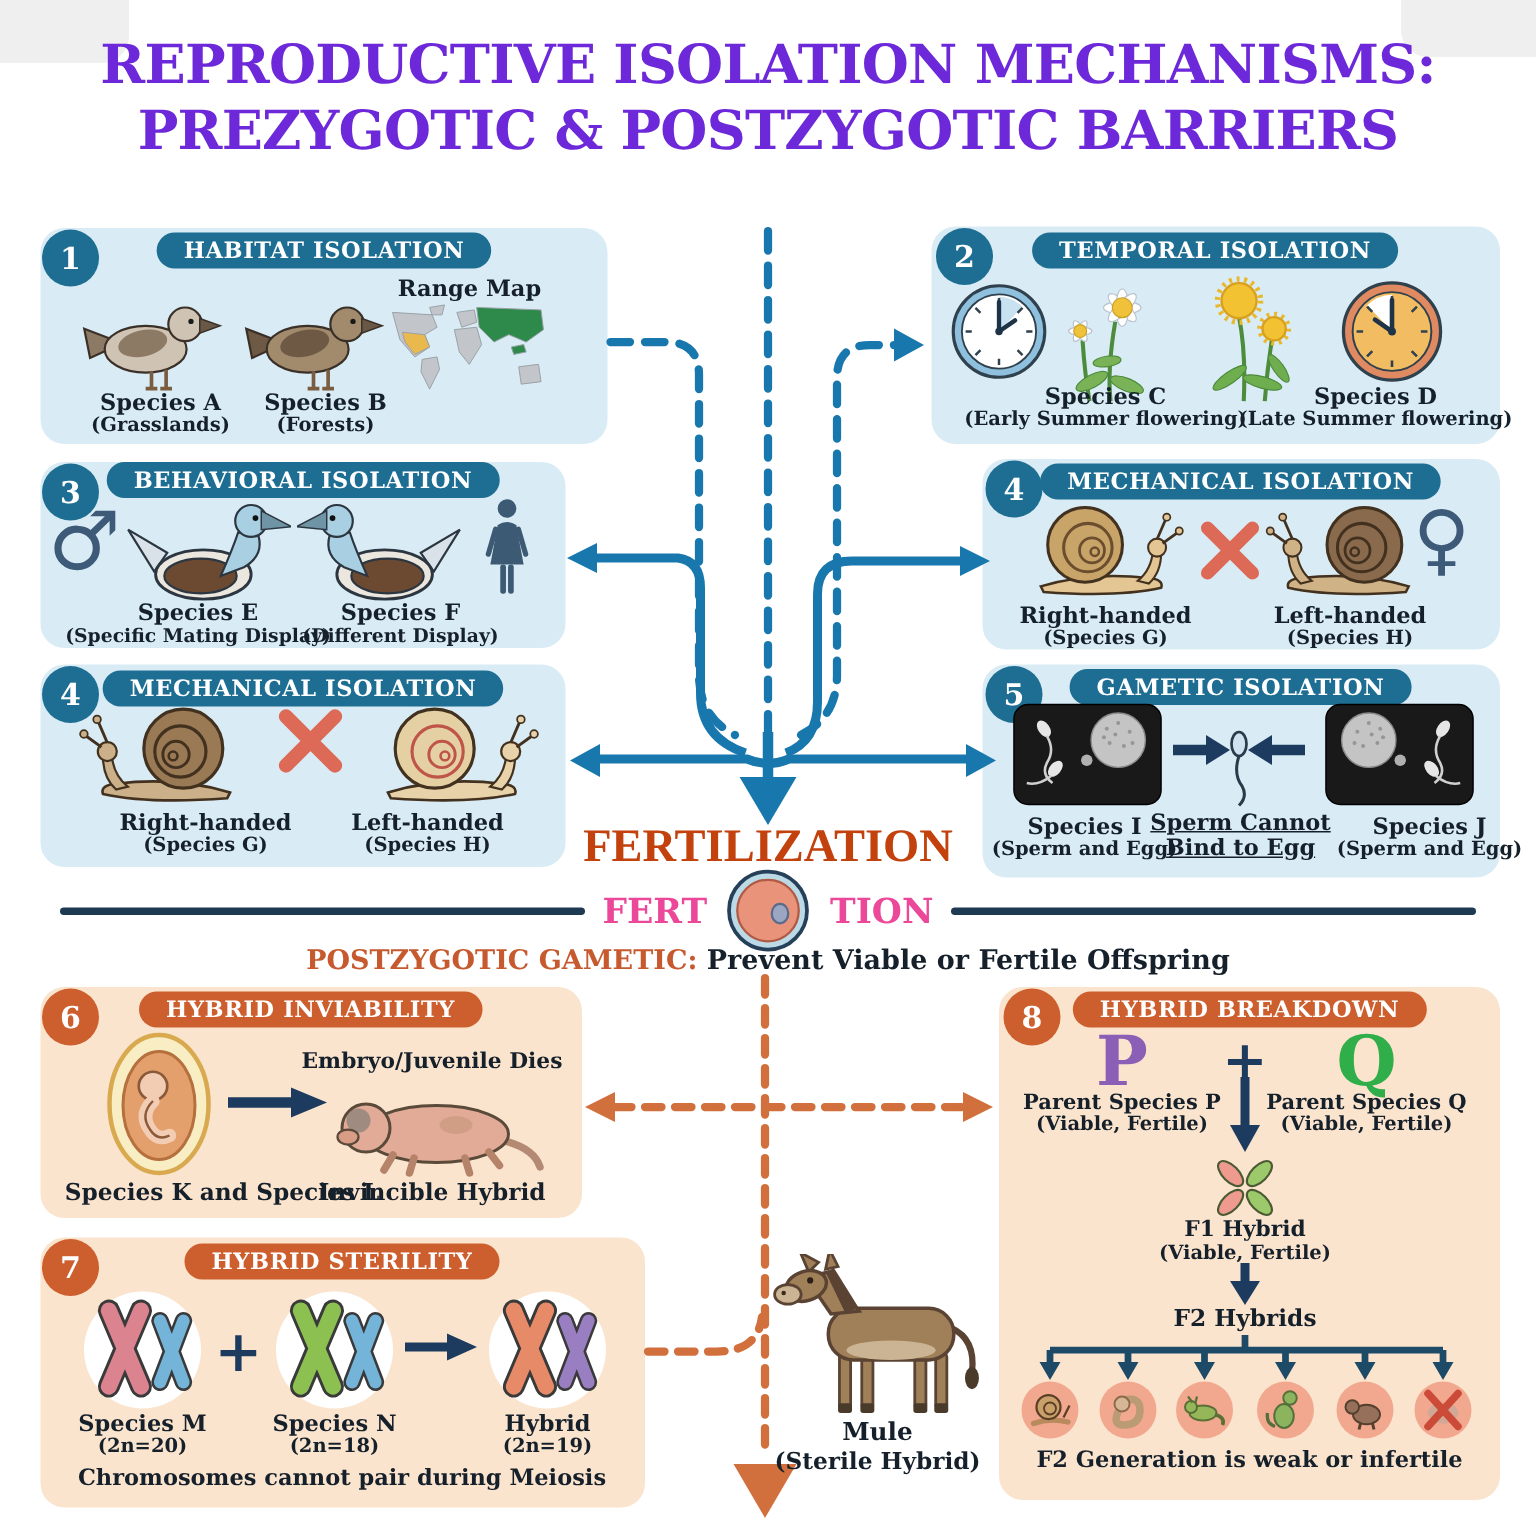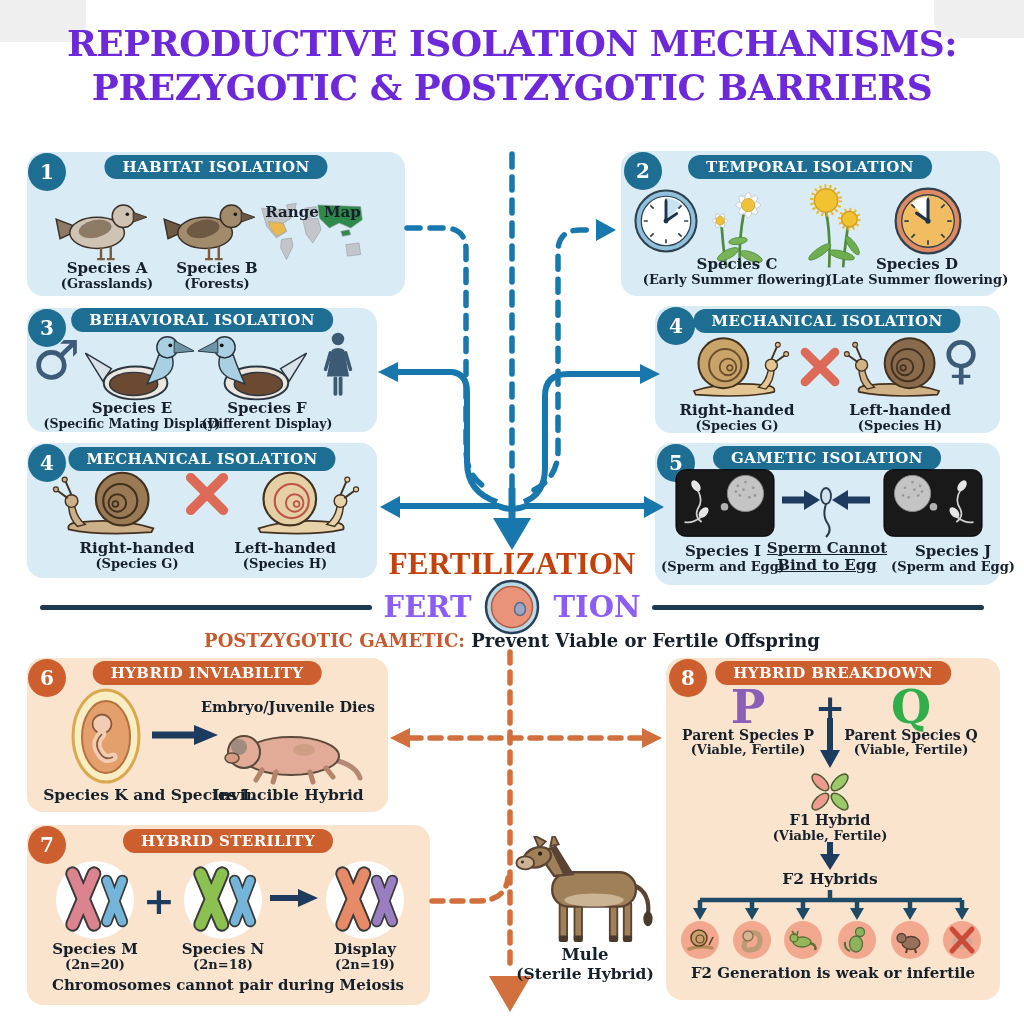--- a/index.html
+++ b/index.html
@@ -30,21 +30,21 @@
   .orange-txt{color:#c65a2e;}
   .gender{font-family:"DejaVu Sans",sans-serif;font-weight:bold;color:#3d5a78;z-index:6;}
   .plus{font-weight:bold;color:#1d3a5f;z-index:6;}
   .bigletter{font-weight:bold;font-size:46px;z-index:6;}
   .whitecircle{position:absolute;background:#ffffff;border-radius:50%;z-index:5;}
   .f2circle{position:absolute;width:38px;height:38px;background:#f2a88f;border-radius:50%;z-index:5;
             display:flex;align-items:center;justify-content:center;}
   .divider-row{position:absolute;left:0;right:0;top:578px;height:58px;display:flex;
                align-items:center;z-index:6;}
   .divider-line{flex:1;height:5px;background:#1d3a52;border-radius:3px;}
-  .divider-word{font-weight:bold;font-size:29px;color:#8b5cf6;margin:17px 12px;}
+  .divider-word{font-weight:bold;font-size:23px;color:#ec4899;margin:17px 12px;}
   .corner{position:absolute;background:#efefef;z-index:0;}
   svg{display:block;}
   .icon{position:absolute;z-index:5;}
   .flip{transform:scaleX(-1);}
 </style>
 </head>
 <body>
 
 <div class="page">
 
@@ -277,21 +277,21 @@
   <div class="pill" style="left:827px;top:446px;">GAMETIC ISOLATION</div>
   <div class="pill pill-orange" style="left:228px;top:829px;">HYBRID STERILITY</div>
   <div class="pill pill-orange" style="left:833px;top:661px;">HYBRID BREAKDOWN</div>
 
   <svg class="icon" style="left:52px;top:186px;--body:#cfc3b4;--wing:#8d7a64;" width="98" height="78">
       <use href="#sym-bird"></use>
     </svg>
   <svg class="icon" style="left:160px;top:186px;--body:#a28a6d;--wing:#6e5944;" width="98" height="78">
       <use href="#sym-bird"></use>
     </svg>
-  <div class="lbl" style="left:313px;top:183px;margin-top:20px;"><span class="n">Range Map</span></div>
+  <div class="lbl" style="left:313px;top:183px;"><span class="n">Range Map</span></div>
   <svg class="icon" style="left:252px;top:200px;" width="120" height="66">
       <use href="#sym-map"></use>
     </svg>
   <div class="lbl" style="left:107px;top:260px;">
     <div class="n">Species A</div>
       <div class="d">(Grasslands)</div>
     </div>
   <div class="lbl" style="left:217px;top:260px;">
     <div class="n">Species B</div>
       <div class="d">(Forests)</div>
@@ -462,21 +462,21 @@
     </div>
   <div class="lbl" style="left:95px;top:941px;">
     <div class="n">Species M</div>
       <div class="d">(2n=20)</div>
     </div>
   <div class="lbl" style="left:223px;top:941px;">
     <div class="n">Species N</div>
       <div class="d">(2n=18)</div>
     </div>
   <div class="lbl" style="left:365px;top:941px;">
-    <div class="n">Display</div>
+    <div class="n">Hybrid</div>
       <div class="d">(2n=19)</div>
     </div>
   <div class="lbl" style="left:228px;top:976px;"><span class="n">Chromosomes cannot pair during Meiosis</span></div>
 
   <div class="abs cx bigletter" style="left:748px;top:680px;color:#8a5fb5;">P</div>
   <div class="abs cx plus" style="left:830px;top:686px;font-size:36px;">+</div>
   <div class="abs cx bigletter" style="left:911px;top:680px;color:#2fae4a;">Q</div>
   <div class="lbl" style="left:748px;top:727px;">
     <div style="font-size:14px;">Parent Species P</div>
       <div class="d">(Viable, Fertile)</div>

